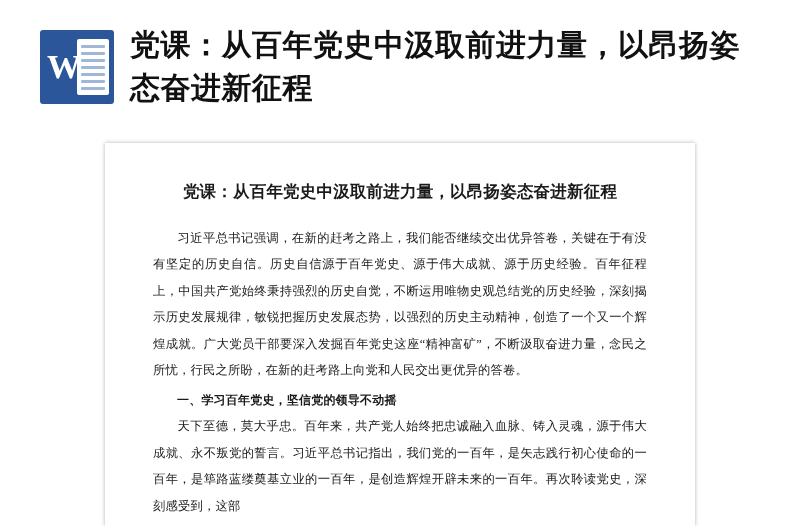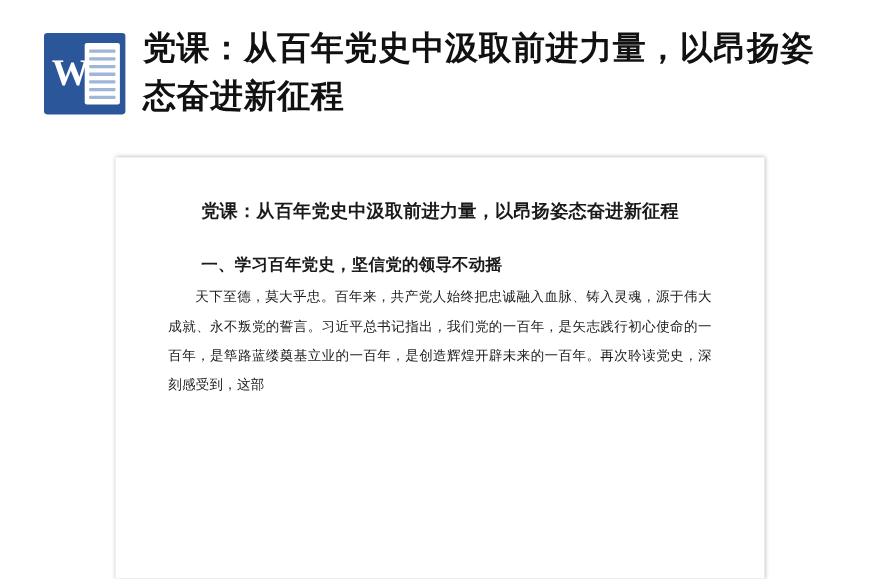--- a/index.html
+++ b/index.html
@@ -112,21 +112,21 @@
     color: #1a1a1a;
     line-height: 2.15;
     text-align: justify;
     text-justify: inter-ideograph;
     text-indent: 2em;
     margin: 0 0 4px 0;
     letter-spacing: 0.2px;
   }
   .doc-heading {
     font-family: "Liberation Serif", serif;
-    font-size: 15px;
+    font-size: 12px;
     font-weight: bold;
     color: #1a1a1a;
     line-height: 2.15;
     text-indent: 2em;
     margin: 0;
     letter-spacing: 0.2px;
   }
 </style>
 </head>
 <body>
@@ -144,17 +144,18 @@
           <i></i>
           <i></i>
           <i></i>
       </span>
     </div>
     <div class="header-title">党课：从百年党史中汲取前进力量，以昂扬姿态奋进新征程</div>
   </div>
 
   <div class="doc-sheet-page">
     <div class="doc-title">党课：从百年党史中汲取前进力量，以昂扬姿态奋进新征程</div>
+    <p class="doc-para">习近平总书记强调，在新的赶考之路上，我们能否继续交出优异答卷，关键在于有没有坚定的历史自信。历史自信源于百年党史、源于伟大成就、源于历史经验。百年征程上，中国共产党始终秉持强烈的历史自觉，不断运用唯物史观总结党的历史经验，深刻揭示历史发展规律，敏锐把握历史发展态势，以强烈的历史主动精神，创造了一个又一个辉煌成就。广大党员干部要深入发掘百年党史这座“精神富矿”，不断汲取奋进力量，念民之所忧，行民之所盼，在新的赶考路上向党和人民交出更优异的答卷。</p>
     <p class="doc-heading">一、学习百年党史，坚信党的领导不动摇</p>
     <p class="doc-para">天下至德，莫大乎忠。百年来，共产党人始终把忠诚融入血脉、铸入灵魂，源于伟大成就、永不叛党的誓言。习近平总书记指出，我们党的一百年，是矢志践行初心使命的一百年，是筚路蓝缕奠基立业的一百年，是创造辉煌开辟未来的一百年。再次聆读党史，深刻感受到，这部</p>
   </div>
 
 </div>
 
 </body></html>

